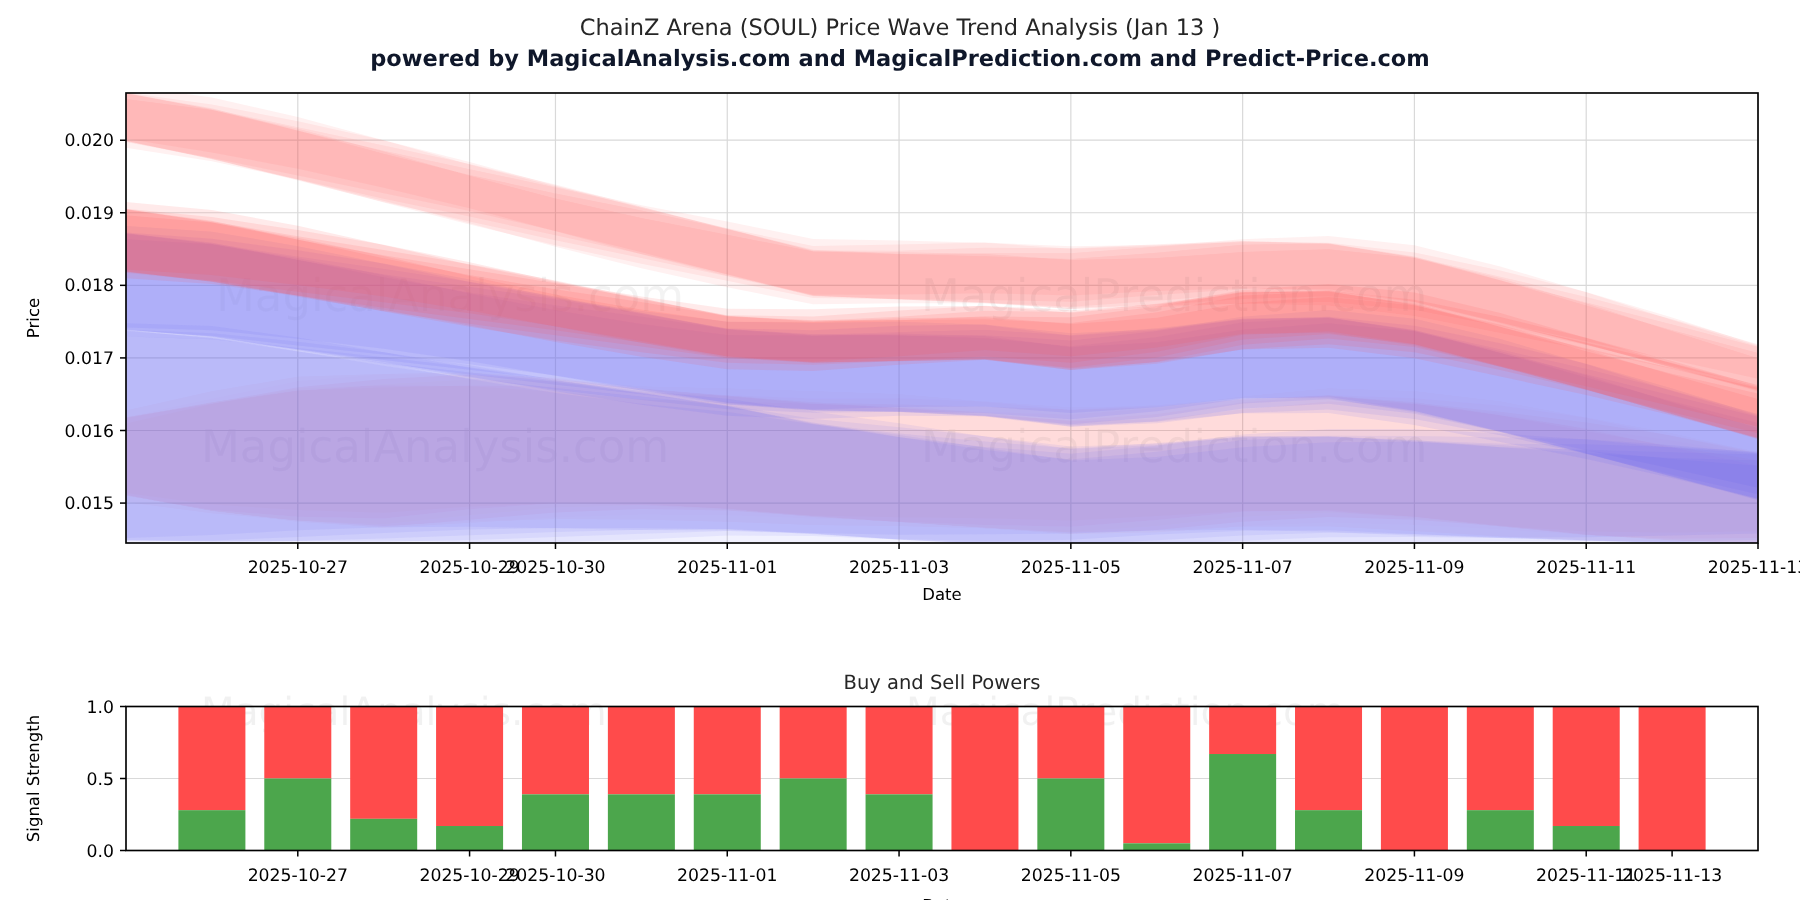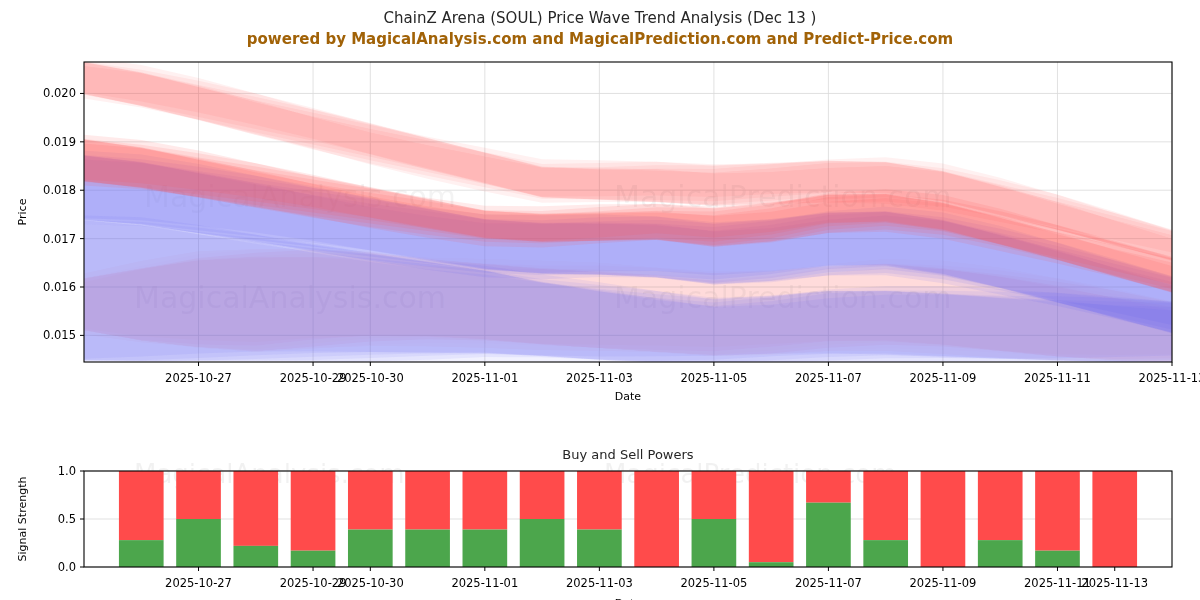--- a/index.html
+++ b/index.html
@@ -4,39 +4,39 @@
 <style>
   html,body{margin:0;padding:0;}
   body{
     width:1200px;height:600px;background:#ffffff;
     font-family:"DejaVu Sans","Liberation Sans",sans-serif;
     overflow:hidden;position:relative;
   }
   .page{position:relative;width:1200px;height:600px;}
   .title-block{position:absolute;left:0;top:8px;width:1200px;text-align:center;}
   .title-main{font-size:15px;color:#262626;line-height:21px;}
-  .title-sub{font-size:15px;color:#a16207;font-weight:bold;line-height:21px;}
+  .title-sub{font-size:15px;color:#0f172a;font-weight:bold;line-height:21px;}
   .panel{position:absolute;}
   svg{display:block;}
   .axis-label{font-size:11px;fill:#000;}
   .tick-label{font-size:11.5px;fill:#000;}
   .subtitle2{font-size:13px;fill:#262626;}
   .wm{font-size:30px;fill:#000;opacity:0.045;font-family:"DejaVu Sans","Liberation Sans",sans-serif;}
   .wm2{font-size:26px;fill:#000;opacity:0.05;}
   .frame{fill:none;stroke:#000;stroke-width:1.1;}
   .grid{stroke:#d9d9d9;stroke-width:0.8;}
   .tickmark{stroke:#000;stroke-width:1;}
 </style>
 </head>
 <body>
 
 <div class="page">
 
   <div class="title-block">
-    <div class="title-main">ChainZ Arena (SOUL) Price Wave Trend Analysis (Dec 13 )</div>
+    <div class="title-main">ChainZ Arena (SOUL) Price Wave Trend Analysis (Jan 13 )</div>
     <div class="title-sub">powered by MagicalAnalysis.com and MagicalPrediction.com and Predict-Price.com</div>
   </div>
 
   <div class="panel" style="left:0;top:55px;">
     <svg id="svg-main" width="1200" height="345">
         <rect x="84" y="7" width="1088" height="300" fill="#ffffff"></rect>
         <text x="144" y="152" class="wm">MagicalAnalysis.com</text>
         <text x="614" y="152" class="wm">MagicalPrediction.com</text>
         <text x="134" y="253" class="wm">MagicalAnalysis.com</text>
         <text x="614" y="253" class="wm">MagicalPrediction.com</text>

